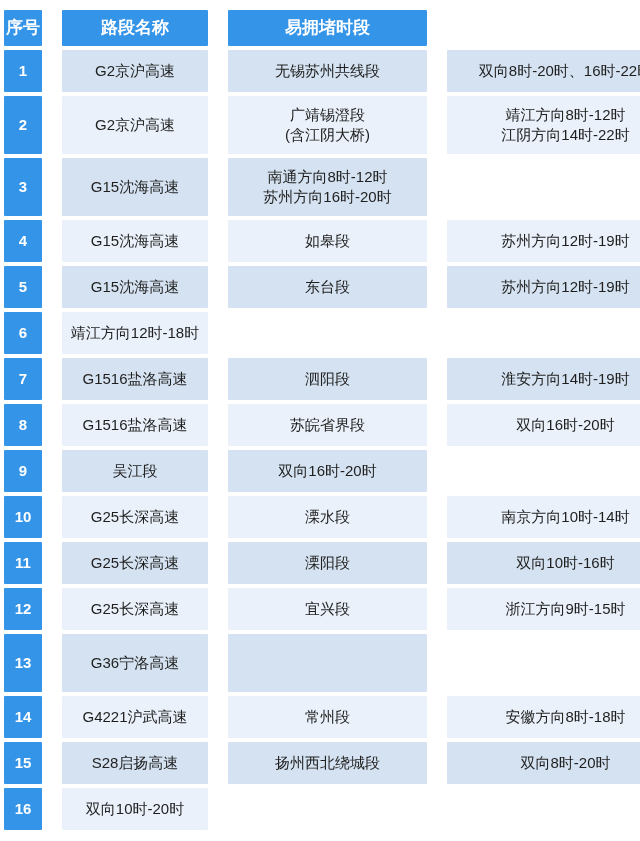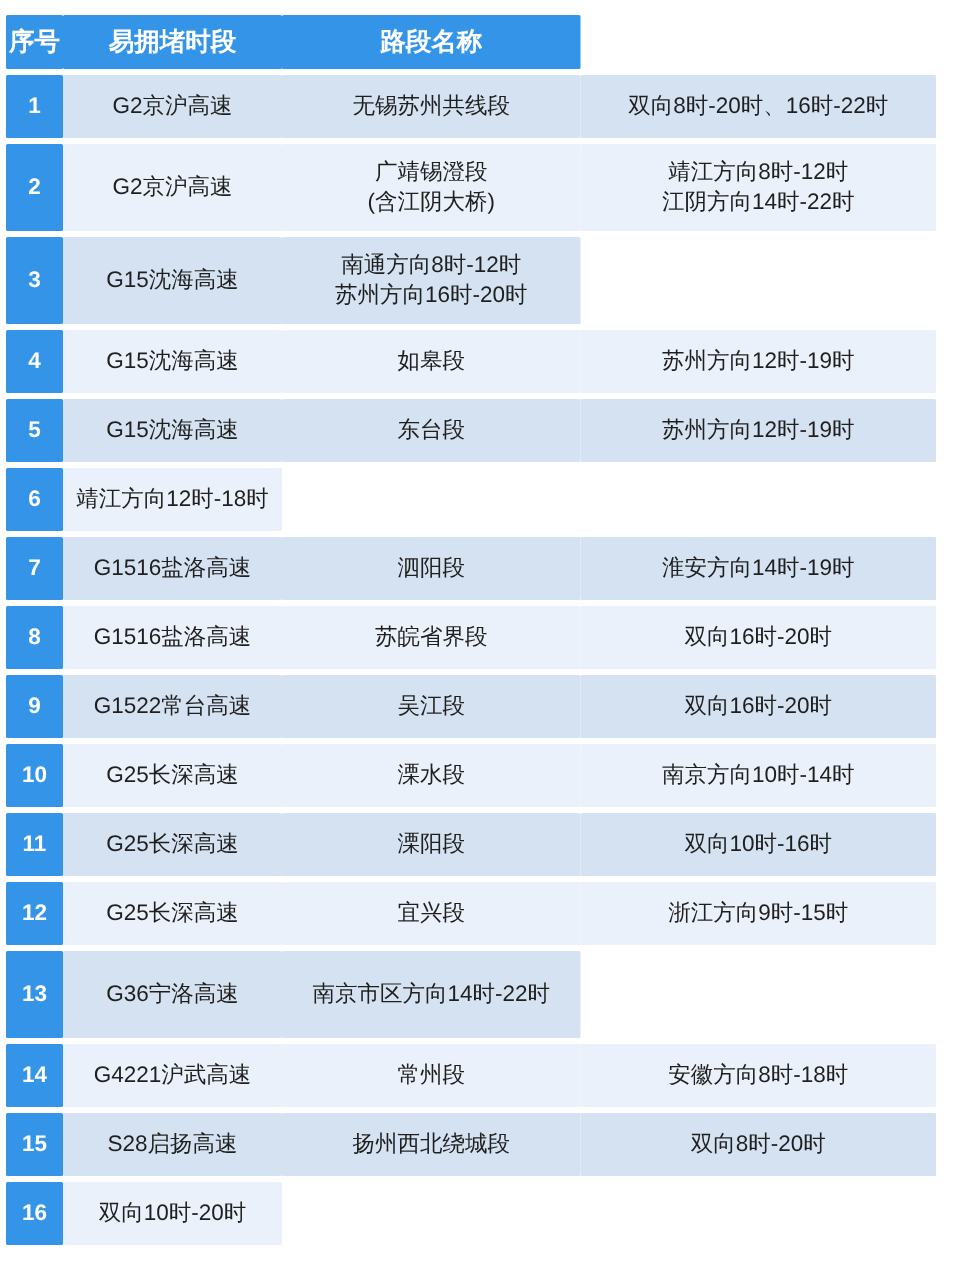--- a/index.html
+++ b/index.html
@@ -9,21 +9,21 @@
     overflow: hidden;
     font-family: "Liberation Sans", "DejaVu Sans", sans-serif;
   }
   .table-wrap {
     padding: 10px 4px 7px 4px;
     width: 640px;
   }
   .grid-row {
     display: grid;
     grid-template-columns: 38px 146px 199px 237px;
-    column-gap: 0;
+    column-gap: 20px;
     margin-bottom: 4px;
   }
   .cell {
     display: flex;
     flex-direction: column;
     align-items: center;
     justify-content: center;
     text-align: center;
     border-radius: 1px;
     line-height: 1.35;
@@ -48,22 +48,22 @@
   .body-row.odd .data-cell  { background: #D5E2F1; }
   .body-row.even .data-cell { background: #EAF1FA; }
   .cell .line { display: block; }
 </style>
 </head>
 <body>
 
 <div class="table-wrap">
   <div class="grid-row header-row">
     <div class="cell">序号</div>
+    <div class="cell">路段名称</div>
     <div class="cell">易拥堵时段</div>
-    <div class="cell">路段名称</div>
   </div>
   <div id="rows-container">
   <div class="grid-row body-row odd">
     <div class="cell idx-cell">1</div>
     <div class="cell data-cell">G2京沪高速</div>
     <div class="cell data-cell">
           <span class="line">无锡苏州共线段</span>
         </div>
     <div class="cell data-cell">
           <span class="line">双向8时-20时、16时-22时</span>
@@ -138,21 +138,20 @@
     <div class="cell data-cell">
           <span class="line">苏皖省界段</span>
         </div>
     <div class="cell data-cell">
           <span class="line">双向16时-20时</span>
         </div>
   </div>
 
   <div class="grid-row body-row odd">
     <div class="cell idx-cell">9</div>
-    <div class="cell data-cell">G1522常台高速</div>
     <div class="cell data-cell">
           <span class="line">吴江段</span>
         </div>
     <div class="cell data-cell">
           <span class="line">双向16时-20时</span>
         </div>
   </div>
 
   <div class="grid-row body-row even">
     <div class="cell idx-cell">10</div>
@@ -184,21 +183,20 @@
         </div>
     <div class="cell data-cell">
           <span class="line">浙江方向9时-15时</span>
         </div>
   </div>
 
   <div class="grid-row body-row odd tall">
     <div class="cell idx-cell">13</div>
     <div class="cell data-cell">G36宁洛高速</div>
     <div class="cell data-cell">
-          <span class="line">南京市区方向14时-22时</span>
         </div>
   </div>
 
   <div class="grid-row body-row even">
     <div class="cell idx-cell">14</div>
     <div class="cell data-cell">G4221沪武高速</div>
     <div class="cell data-cell">
           <span class="line">常州段</span>
         </div>
     <div class="cell data-cell">

